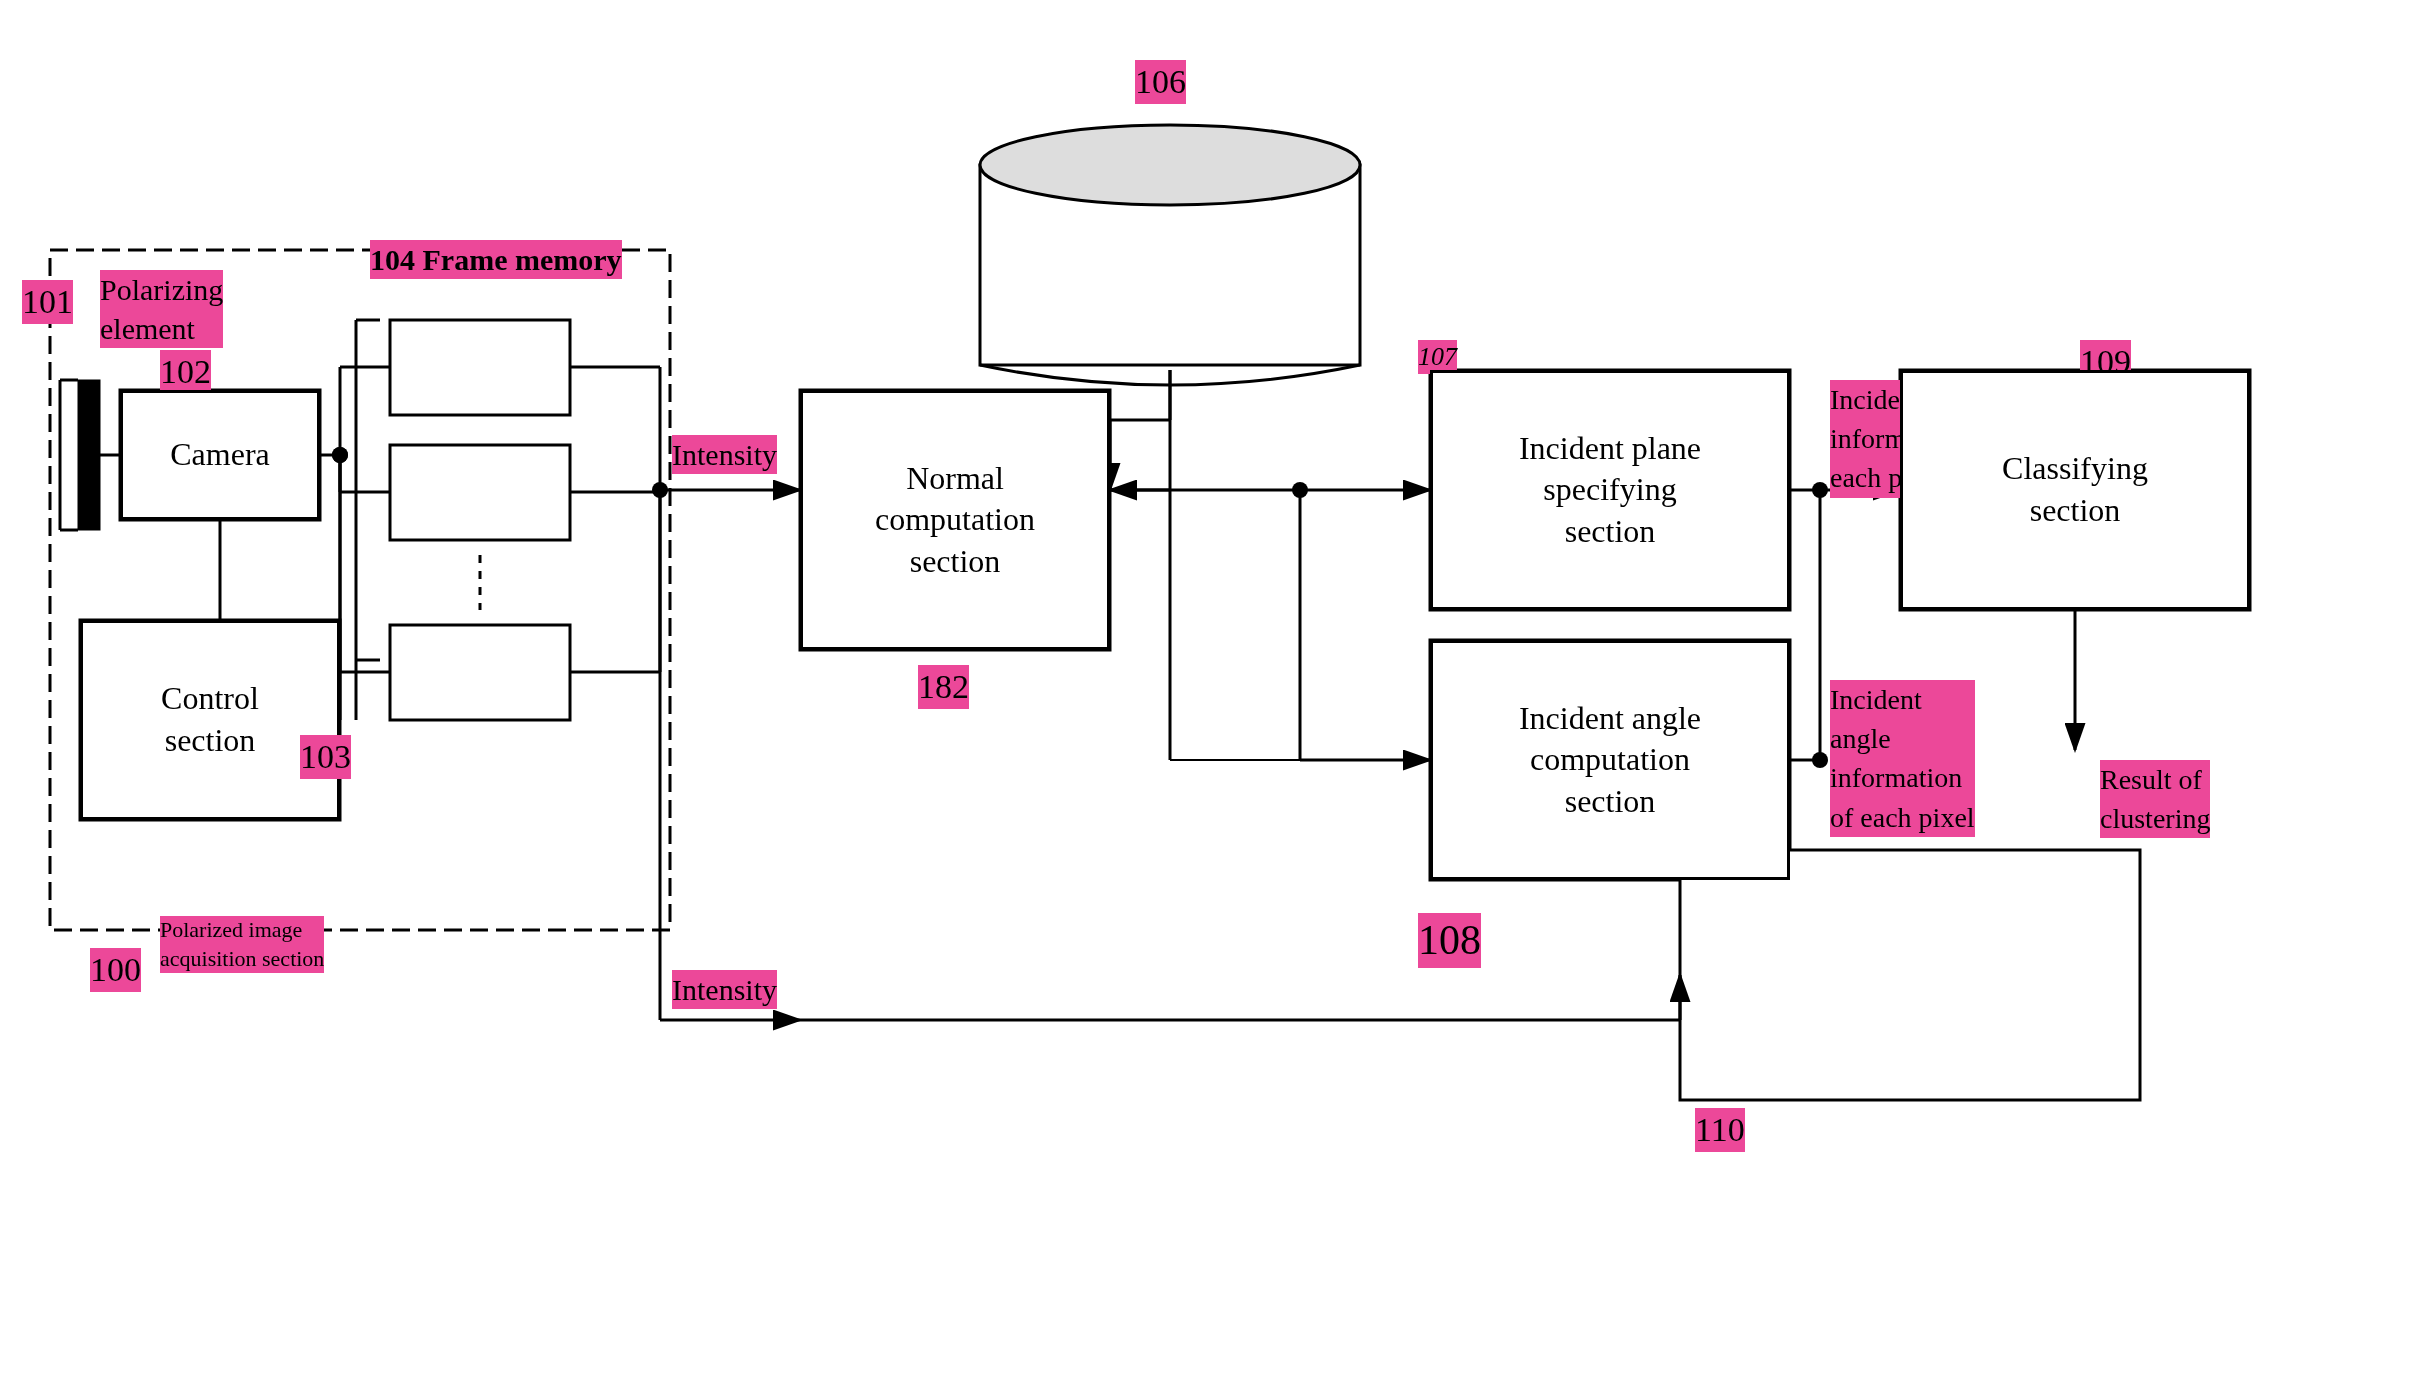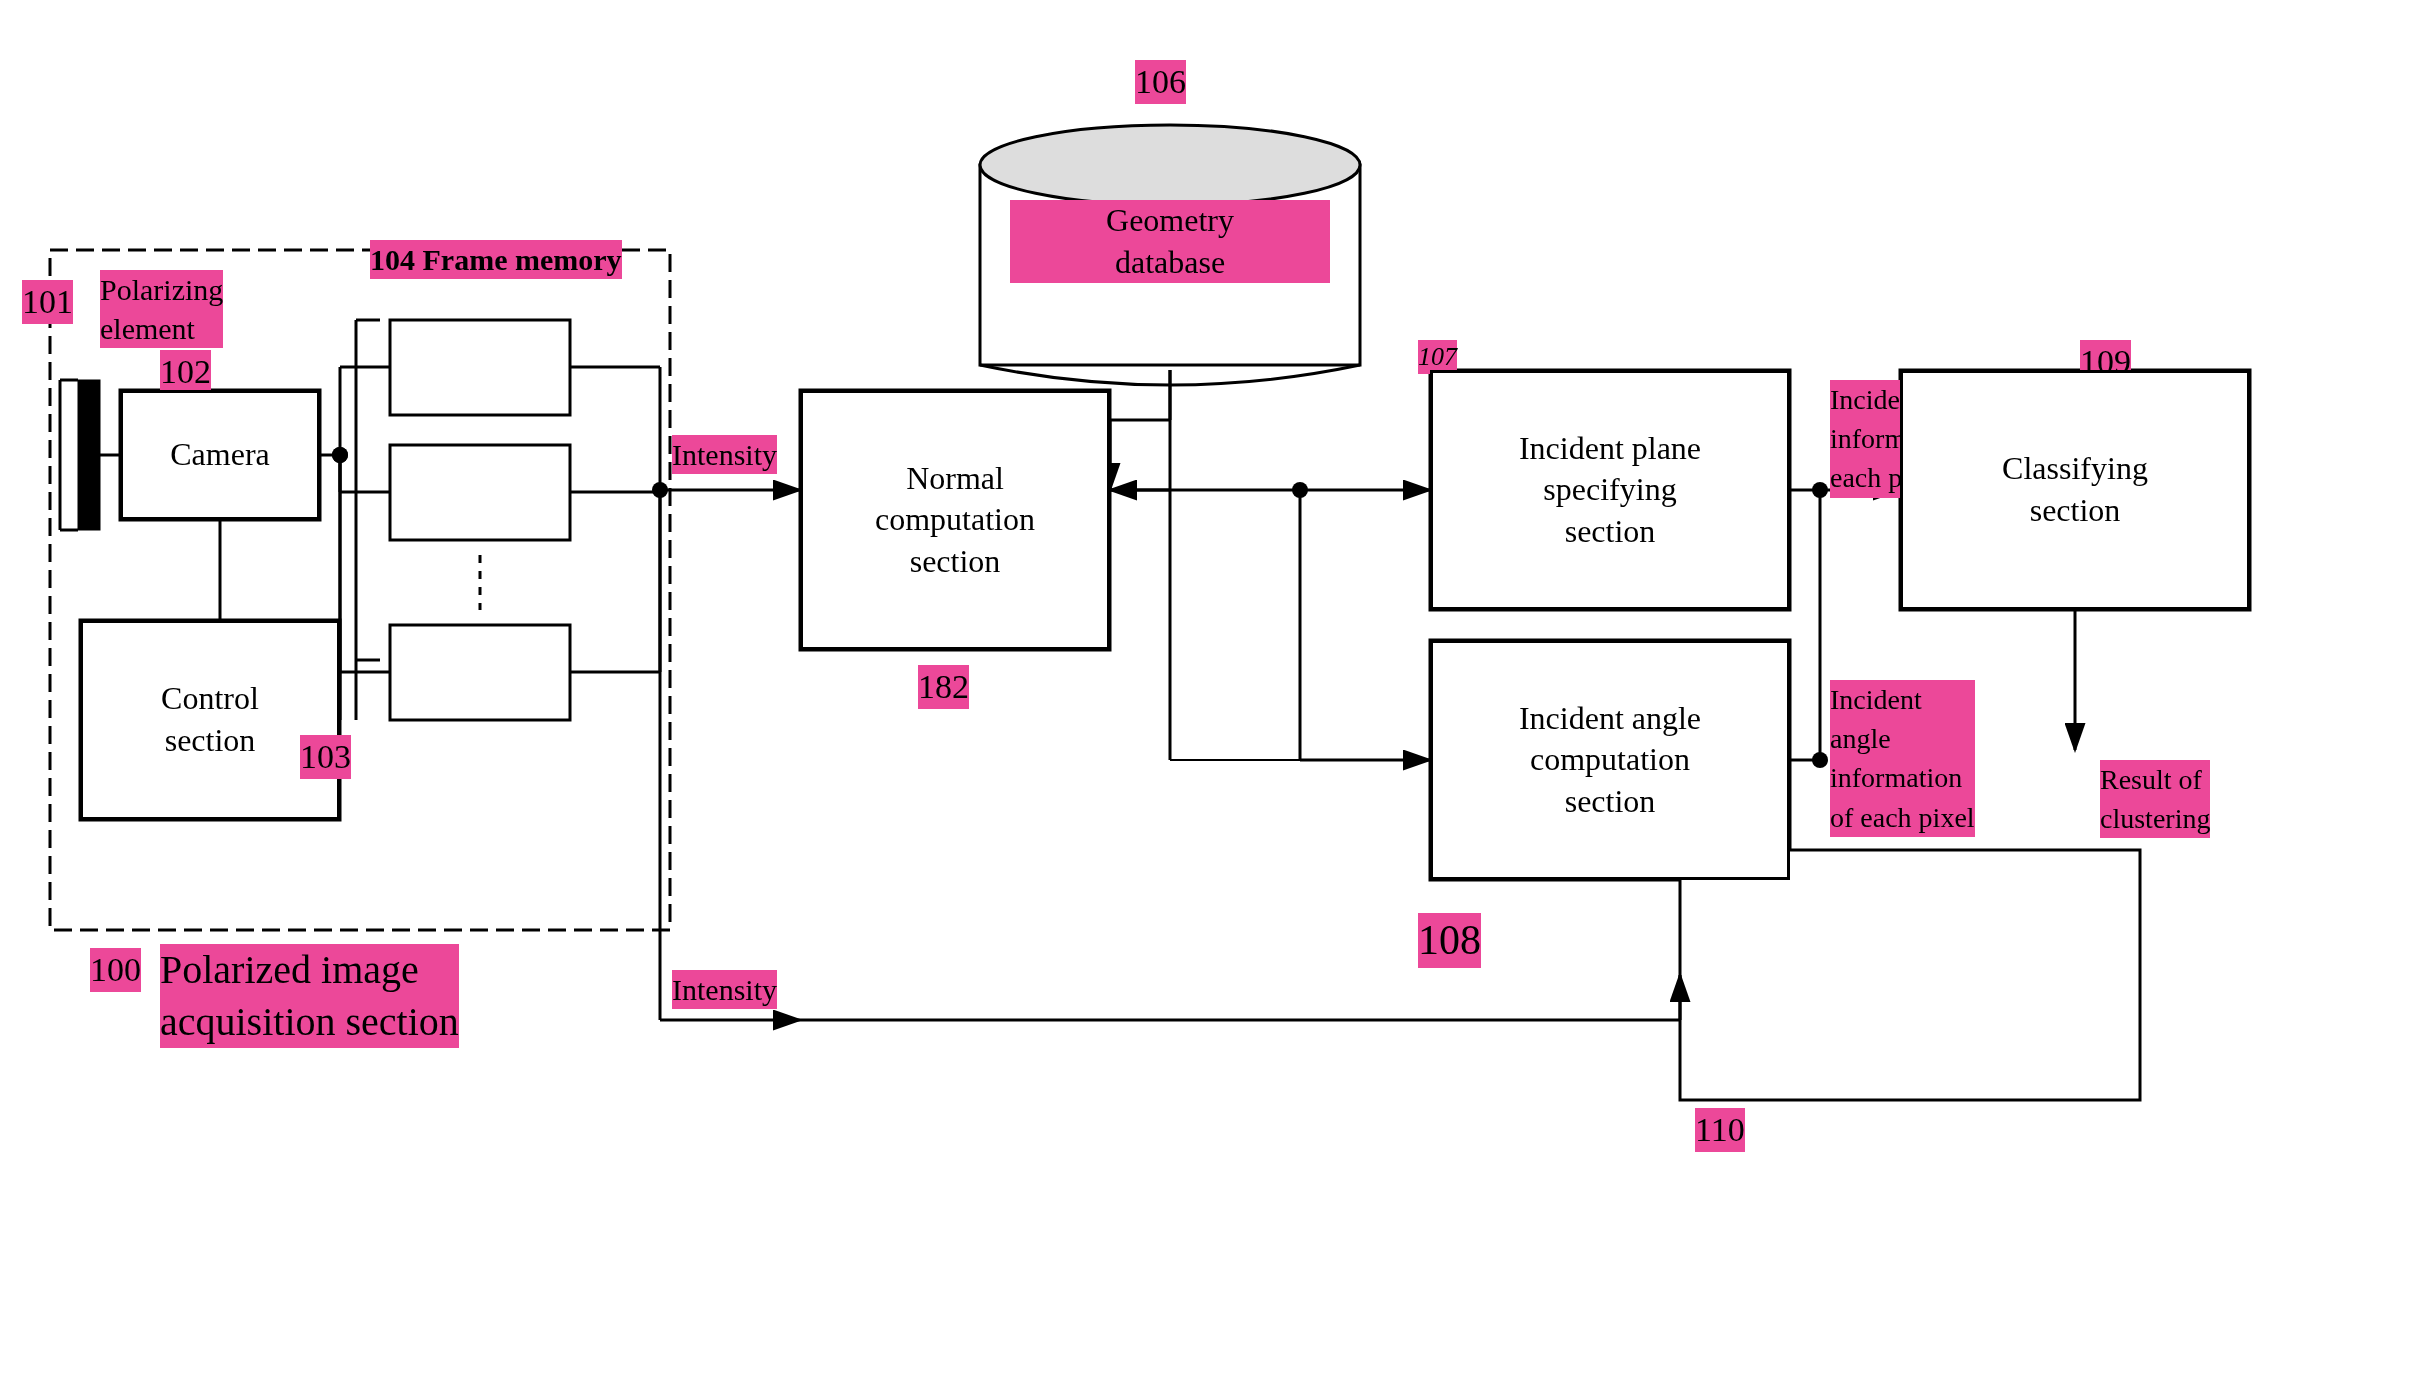--- a/index.html
+++ b/index.html
@@ -160,41 +160,40 @@
     <line x1="60" y1="380" x2="78" y2="380" stroke="#000" stroke-width="3"></line>
     <line x1="60" y1="530" x2="78" y2="530" stroke="#000" stroke-width="3"></line>
 
     <line x1="380" y1="660" x2="356" y2="660" stroke="#000" stroke-width="3"></line>
     <line x1="356" y1="320" x2="356" y2="720" stroke="#000" stroke-width="3"></line>
     <line x1="356" y1="320" x2="380" y2="320" stroke="#000" stroke-width="3"></line>
   </svg>
 
   <div class="label" style="left:1135px;top:60px;font-size:34px;">106</div>
 
-  <div class="label label-center" style="left:1010px;top:200px;width:320px;font-size:32px;line-height:1.3;">Geometry<br>database</div>
 
   <div class="label" style="left:370px;top:240px;font-size:30px;font-weight:bold;">104 Frame memory</div>
 
   <div class="label" style="left:22px;top:280px;font-size:34px;">101</div>
 
   <div class="label" style="left:100px;top:270px;font-size:30px;line-height:1.3;">Polarizing<br>element</div>
 
   <div class="label" style="left:160px;top:350px;font-size:34px;">102</div>
 
   <div class="box" style="left:120px;top:390px;width:200px;height:130px;font-size:32px;">
     <span>Camera</span>
   </div>
 
   <div class="box" style="left:80px;top:620px;width:260px;height:200px;font-size:32px;line-height:1.3;">
     <span>Control<br>section</span>
   </div>
 
   <div class="label" style="left:90px;top:948px;font-size:34px;">100</div>
 
-  <div class="label" style="left:160px;top:944px;font-size:40px;line-height:1.3;">Polarized image<br>acquisition section</div>
+  <div class="label" style="left:160px;top:916px;font-size:22px;line-height:1.3;">Polarized image<br>acquisition section</div>
 
   <div class="label" style="left:300px;top:735px;font-size:34px;">103</div>
 
   <div class="label" style="left:672px;top:435px;font-size:30px;">Intensity</div>
 
   <div class="box" style="left:800px;top:390px;width:310px;height:260px;font-size:32px;line-height:1.3;">
     <span>Normal<br>computation<br>section</span>
   </div>
 
   <div class="label" style="left:918px;top:665px;font-size:34px;">182</div>

